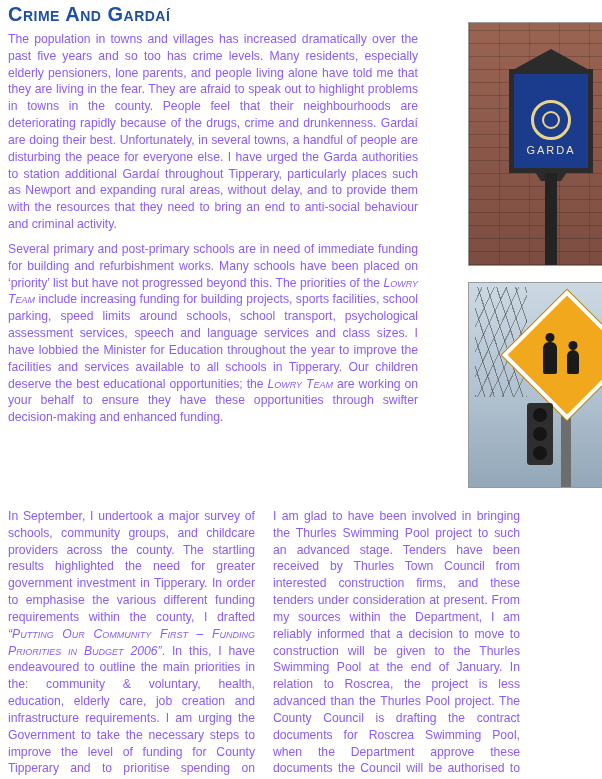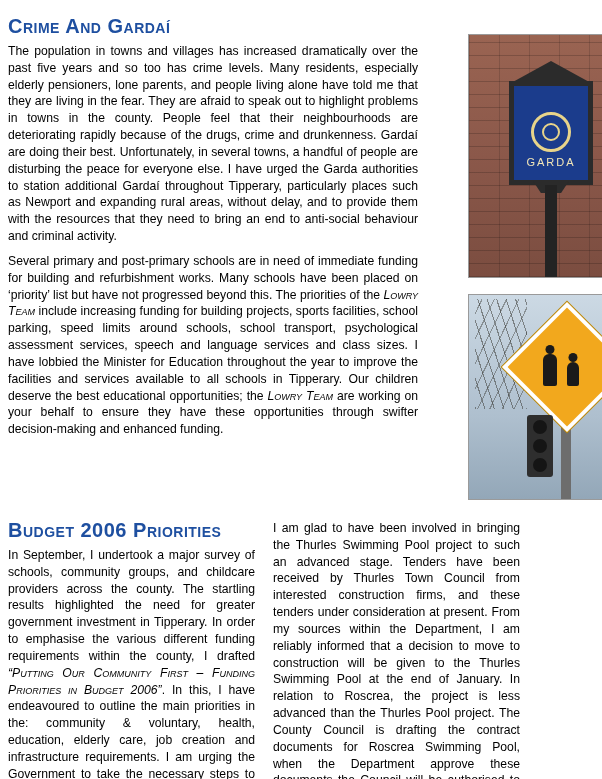--- a/index.html
+++ b/index.html
@@ -12,41 +12,41 @@
     background: #ffffff;
     font-family: "Liberation Sans", sans-serif;
     color: #1a1a1a;
     overflow: hidden;
   }
   .page {
     position: relative;
     width: 528px;
     height: 779px;
     box-sizing: border-box;
-    padding: 16px 8px 0 8px;
+    padding: 4px 8px 0 8px;
   }
 
   h2.heading {
     color: #1e4fa0;
     font-family: "Liberation Sans", sans-serif;
     font-weight: bold;
     font-size: 20px;
     letter-spacing: 0.5px;
     margin: 0 0 6px 0;
     line-height: 1.05;
     font-variant: small-caps;
     text-transform: capitalize;
   }
 
   p.body-text {
     margin: 0 0 8px 0;
     font-size: 12.2px;
     line-height: 1.38;
     text-align: justify;
-    color: #000000;
+    color: #8b5cf6;
     font-family: "Liberation Sans", sans-serif;
   }
   .smallcaps {
     font-variant: small-caps;
     font-style: italic;
   }
 
   
   .top-region {
     display: flex;
@@ -323,21 +323,20 @@
           <div class="bulb b3"></div>
         </div>
       </figure>
 
     </div>
   </div>
 
   <div class="bottom-region">
 
     <div class="col col-left">
-      <h2 class="heading">Budget 2006 Priorities</h2>
       <p class="body-text"><span>In September, I undertook a major survey of schools, community groups, and childcare providers across the county. The startling results highlighted the need for greater government investment in Tipperary. In order to emphasise the various different funding requirements within the county, I drafted </span><span class="smallcaps">“Putting Our Community First – Funding Priorities in Budget 2006”</span><span>. In this, I have endeavoured to outline the main priorities in the: community &amp; voluntary, health, education, elderly care, job creation and infrastructure requirements. I am urging the Government to take the necessary steps to improve the level of funding for County Tipperary and to prioritise spending on improving key services and facilities in the county.</span></p>
     </div>
 
     <div class="col col-right">
       <p class="body-text">I am glad to have been involved in bringing the Thurles Swimming Pool project to such an advanced stage. Tenders have been received by Thurles Town Council from interested construction firms, and these tenders under consideration at present. From my sources within the Department, I am reliably informed that a decision to move to construction will be given to the Thurles Swimming Pool at the end of January. In relation to Roscrea, the project is less advanced than the Thurles Pool project. The County Council is drafting the contract documents for Roscrea Swimming Pool, when the Department approve these documents the Council will be authorised to proceed to tender preparation.</p>
     </div>
 
   </div>
 
 </div>

